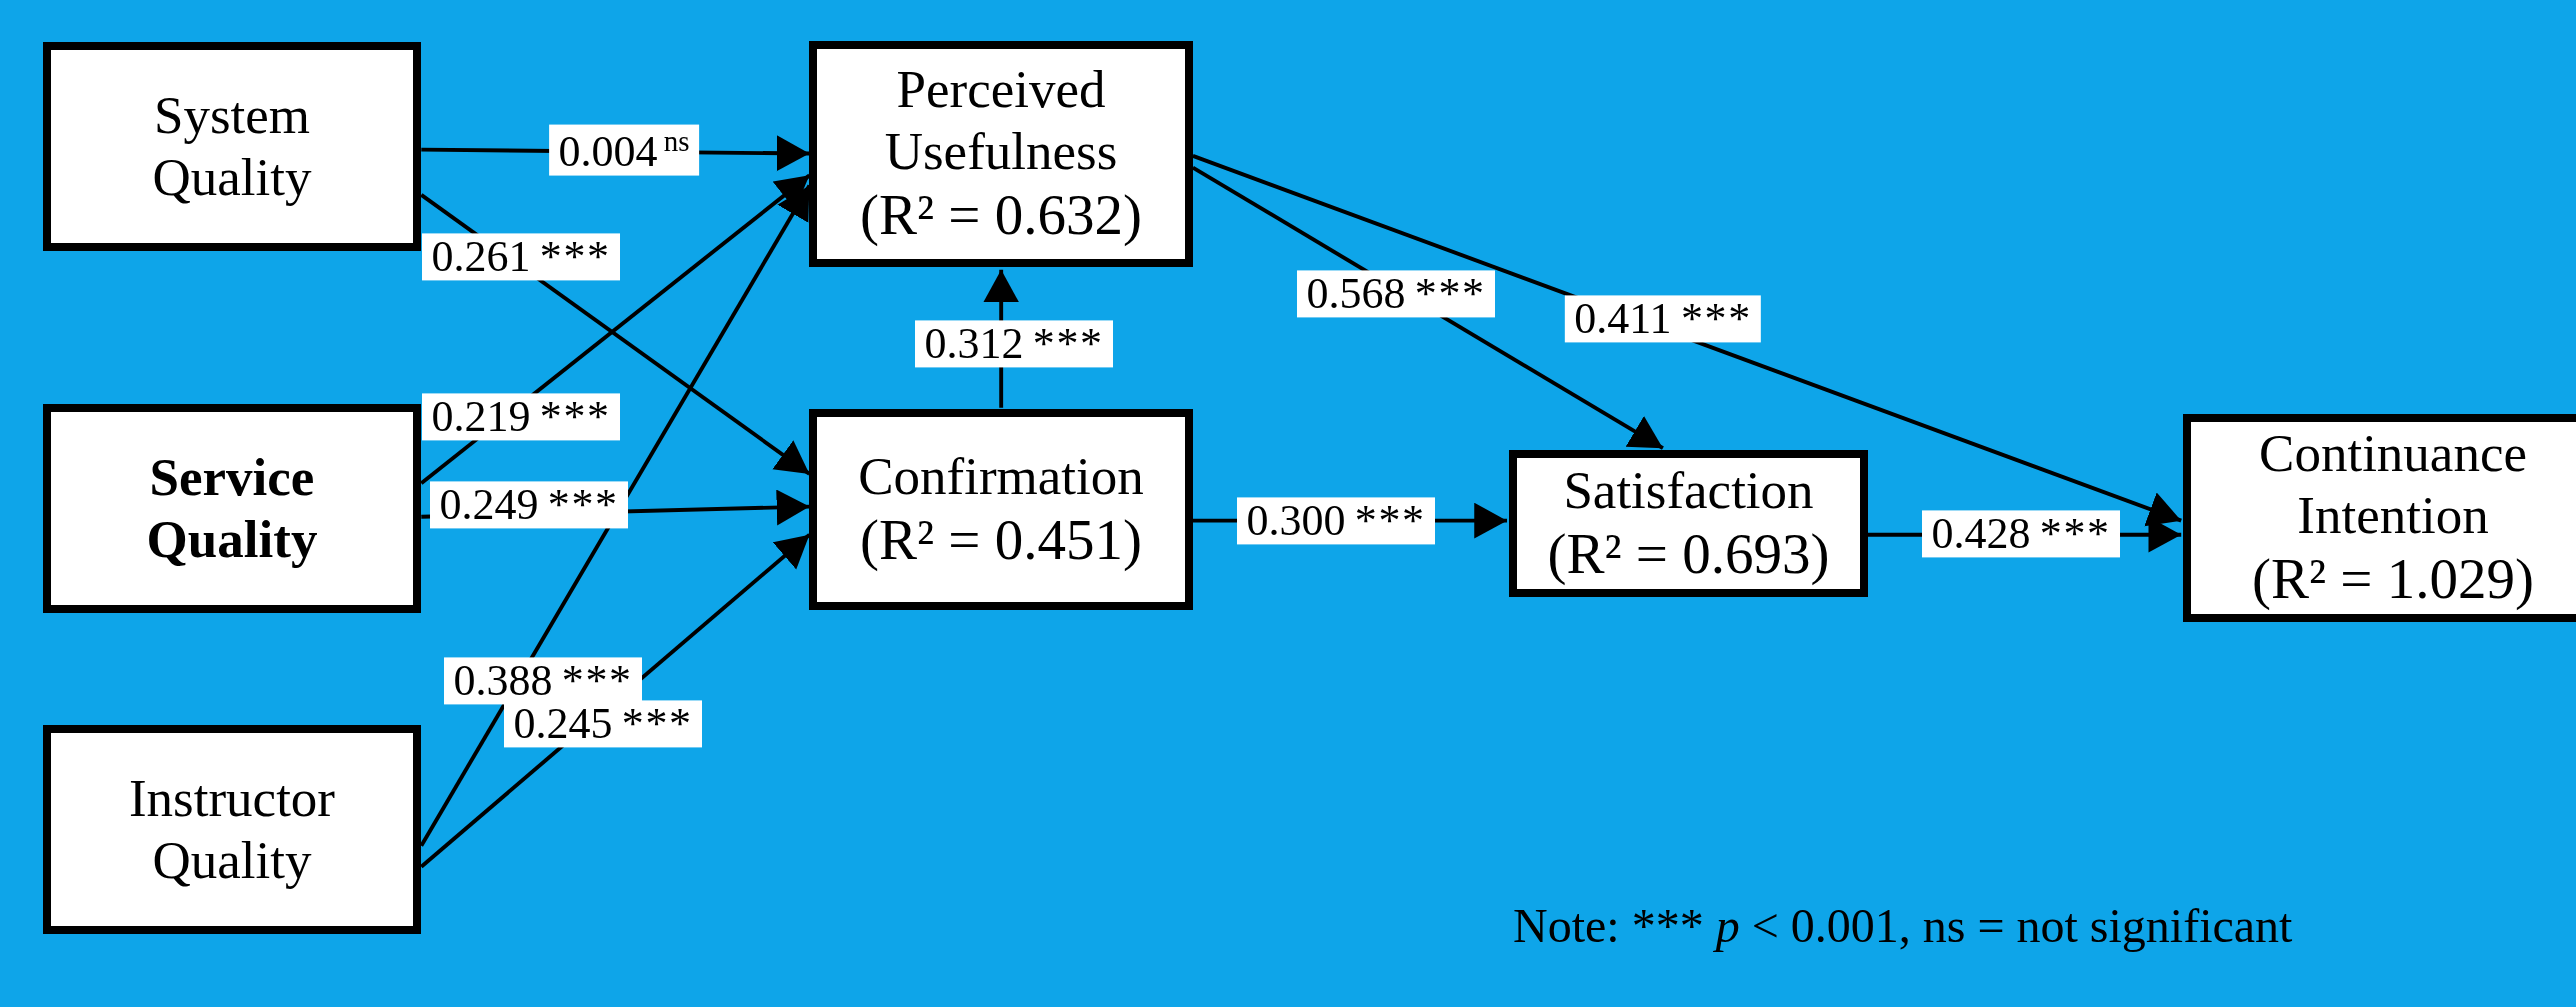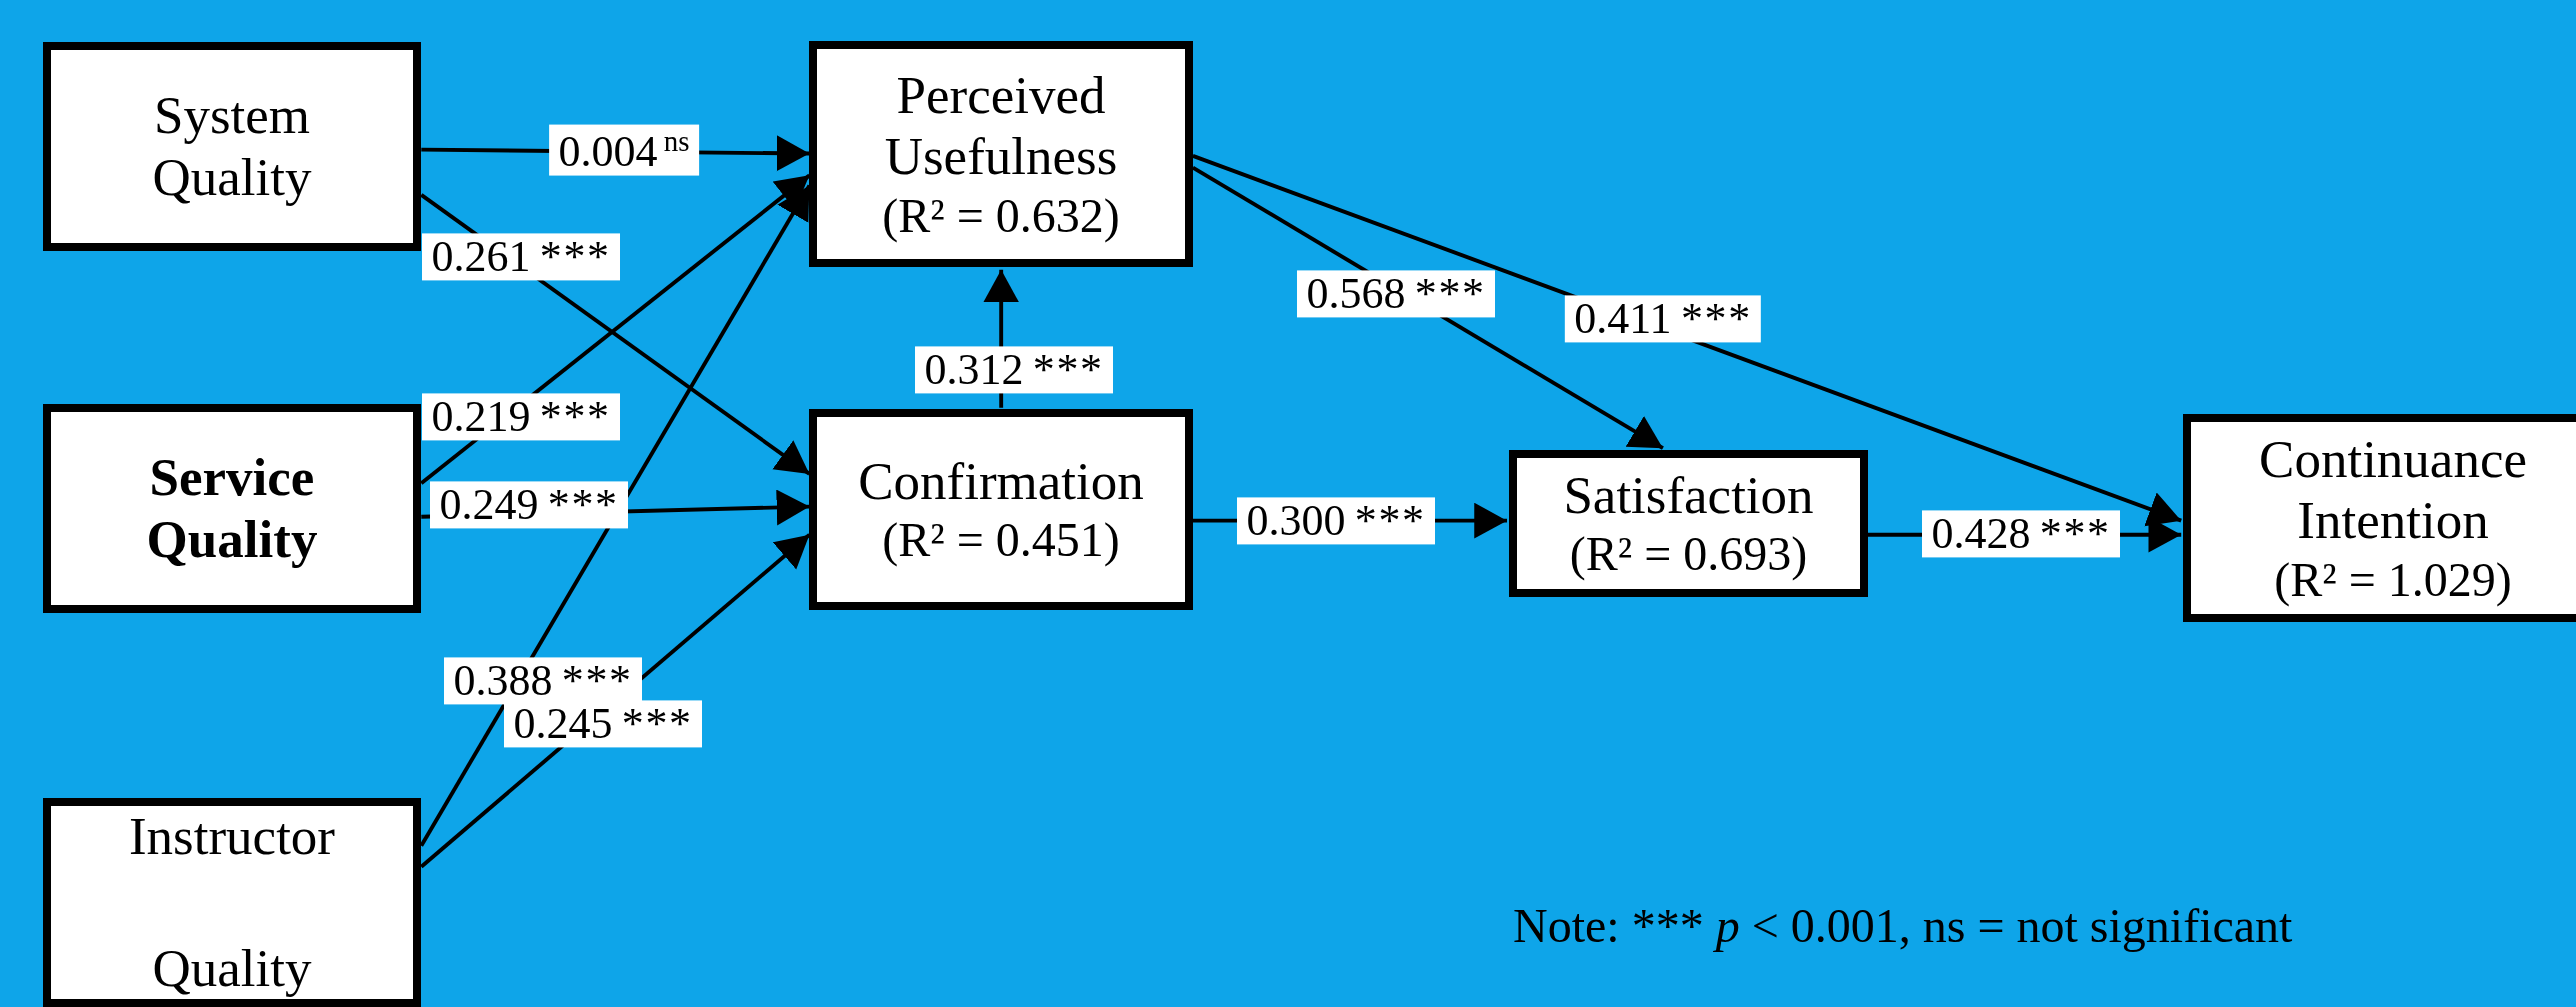--- a/index.html
+++ b/index.html
@@ -32,21 +32,21 @@
     display: flex;
     flex-direction: column;
     align-items: center;
     justify-content: center;
     text-align: center;
     font-size: 53px;
     line-height: 1.16;
     white-space: nowrap;
   }
   .node .r2 {
-    font-size: 48px;
+    font-size: 57px;
   }
   .coef {
     position: absolute;
     transform: translate(-50%, -50%);
     background: #ffffff;
     padding: 1.6px 9.4px;
     font-size: 44px;
     line-height: 1.0;
     white-space: nowrap;
   }
@@ -99,21 +99,21 @@
   <div class="node" style="left:43px; top:42px; width:378px; height:209px;">
     <span>System</span>
     <span>Quality</span>
   </div>
 
   <div class="node" style="left:43px; top:404px; width:378px; height:209px;font-weight:bold;">
     <span>Service</span>
     <span>Quality</span>
   </div>
 
-  <div class="node" style="left:43px; top:798px; width:378px; height:209px;justify-content:space-between;">
+  <div class="node" style="left:43px; top:725px; width:378px; height:209px;">
     <span>Instructor</span>
     <span>Quality</span>
   </div>
 
   <div class="node" style="left:809px; top:41px; width:384px; height:226px;">
     <span>Perceived</span>
     <span>Usefulness</span>
     <span class="r2">(R² = 0.632)</span>
   </div>
 
@@ -150,21 +150,21 @@
   </span>
 
   <span class="coef" style="left:543px; top:641px;margin-top:40px;">
     <span>0.388</span><span class="sig">***</span>
   </span>
 
   <span class="coef" style="left:603px; top:724px;">
     <span>0.245</span><span class="sig">***</span>
   </span>
 
-  <span class="coef" style="left:1014px; top:344px;margin-top:26px;">
+  <span class="coef" style="left:1014px; top:344px;">
     <span>0.312</span><span class="sig">***</span>
   </span>
 
   <span class="coef" style="left:1396px; top:294px;">
     <span>0.568</span><span class="sig">***</span>
   </span>
 
   <span class="coef" style="left:1663px; top:319px;">
     <span>0.411</span><span class="sig">***</span>
   </span>

